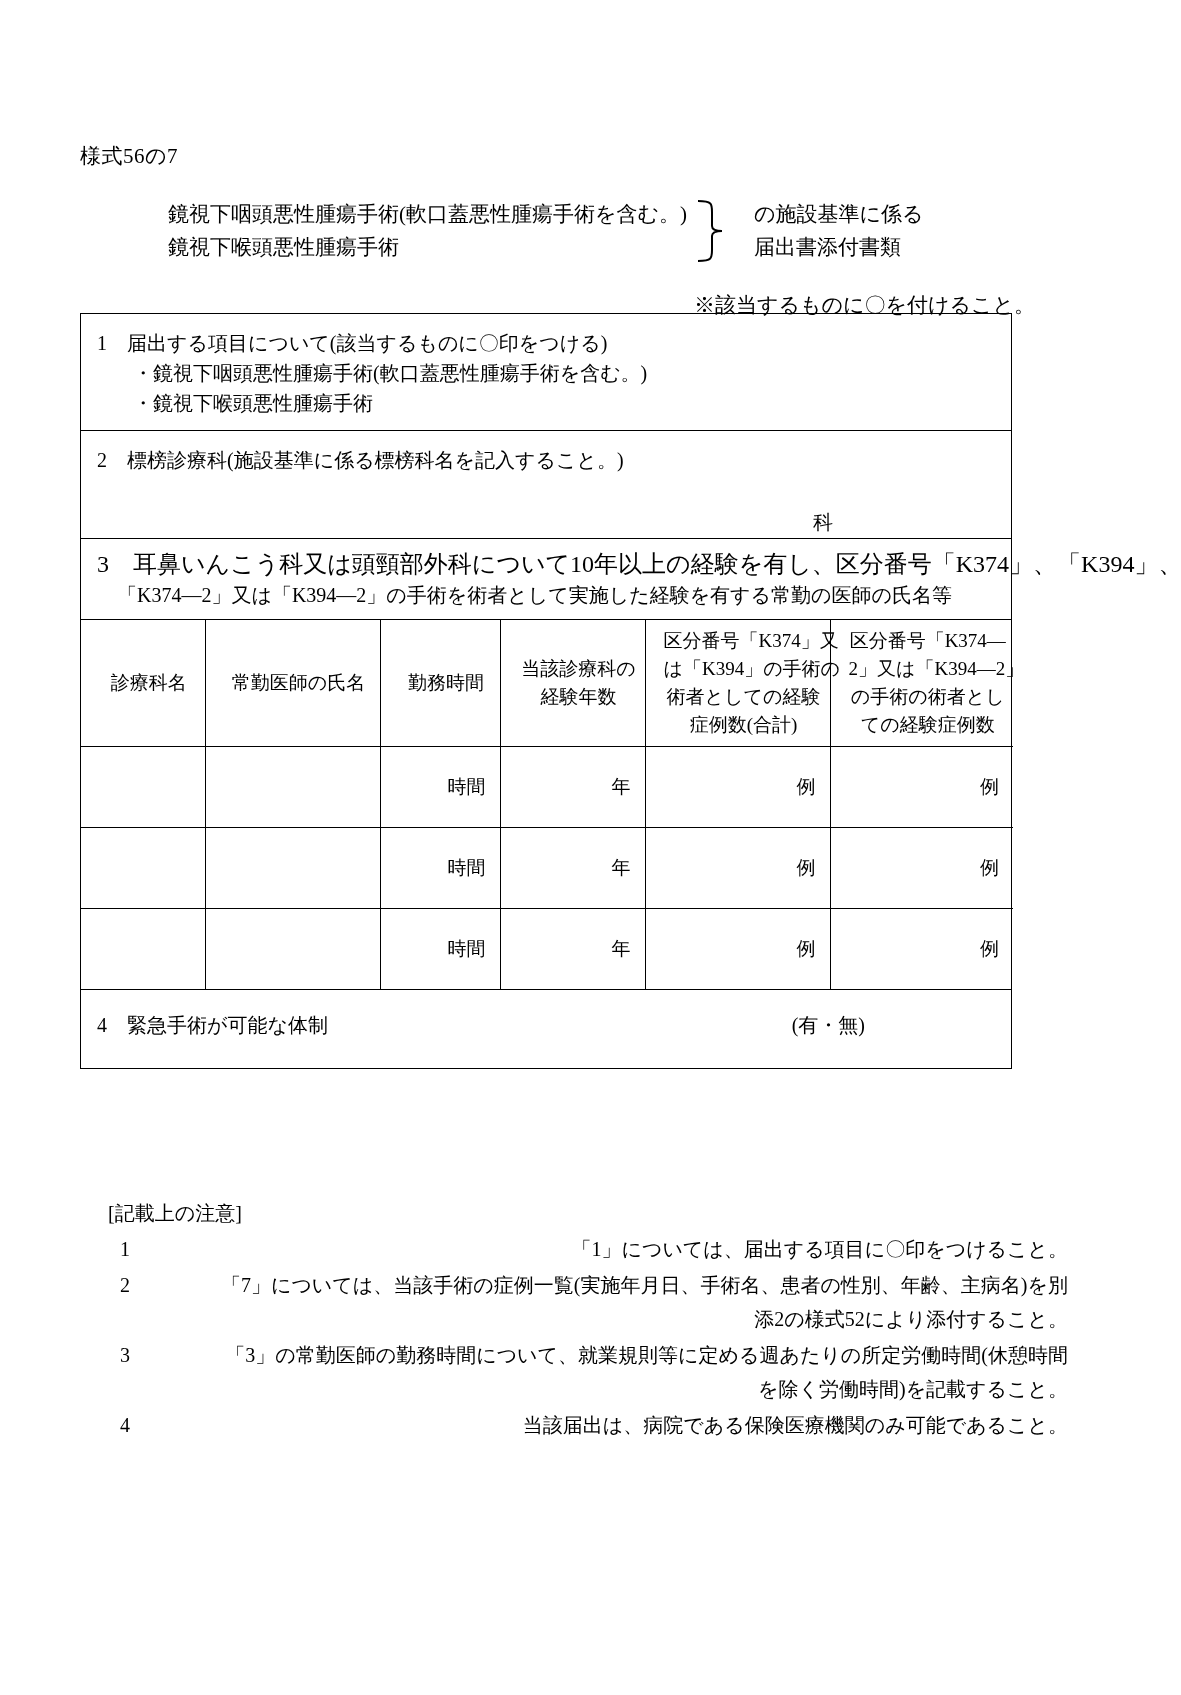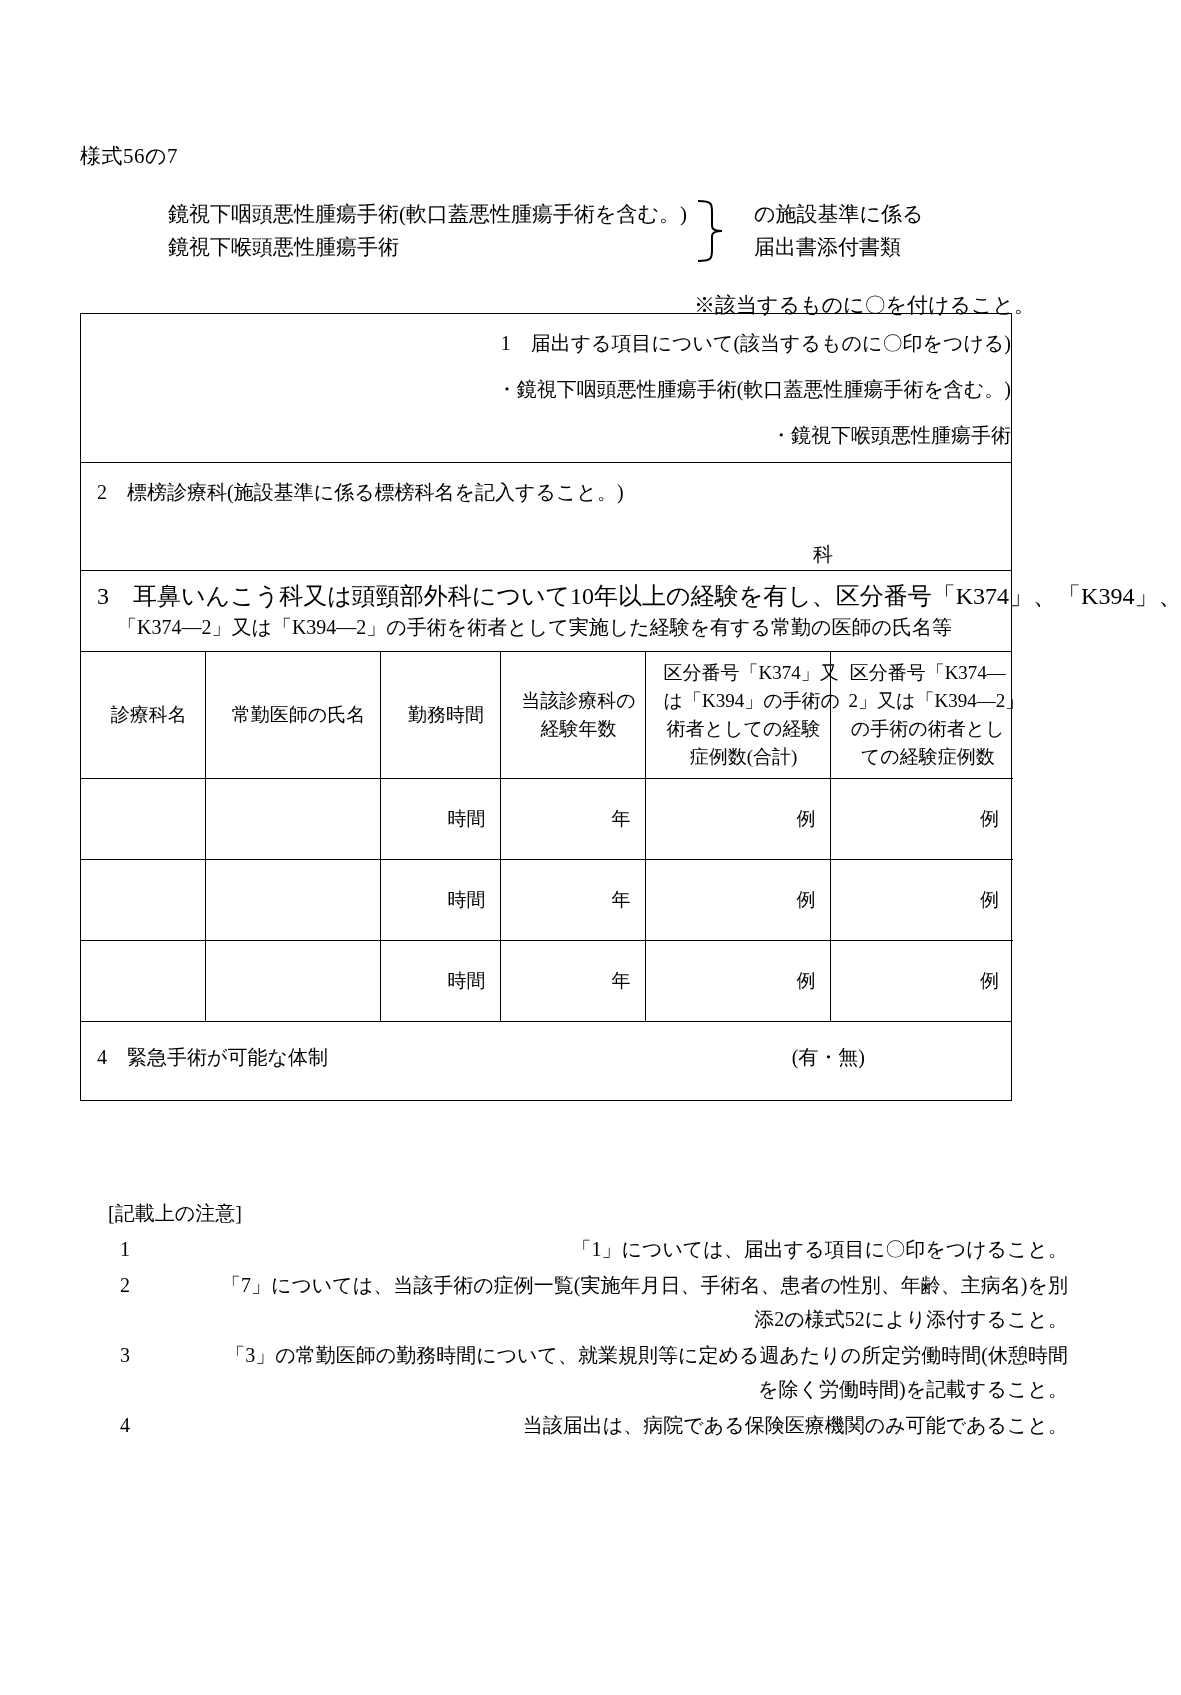--- a/index.html
+++ b/index.html
@@ -87,32 +87,32 @@
   .main-table table {
     width: 100%;
     border-collapse: collapse;
   }
   .sec {
     border-bottom: 1.5px solid #000;
     box-sizing: border-box;
   }
   .sec:last-child { border-bottom: none; }
 
-  .sec1 { padding: 14px 0 12px 0; text-align: right; }
+  .sec1 { padding: 14px 0 12px 0; }
   .sec-heading {
     font-size: 20px;
     line-height: 30px;
     padding-left: 16px;
     white-space: nowrap;
   }
   .bullet-line {
     font-size: 20px;
     line-height: 30px;
     padding-left: 52px;
-    margin-top: 16px;
+    margin-top: 0;
     white-space: nowrap;
   }
 
   .sec2 { padding: 14px 0 10px 0; height: 108px; box-sizing: border-box; }
   .ka-line {
     text-align: right;
     font-size: 20px;
     padding-right: 178px;
     margin-top: 34px;
     white-space: nowrap;

